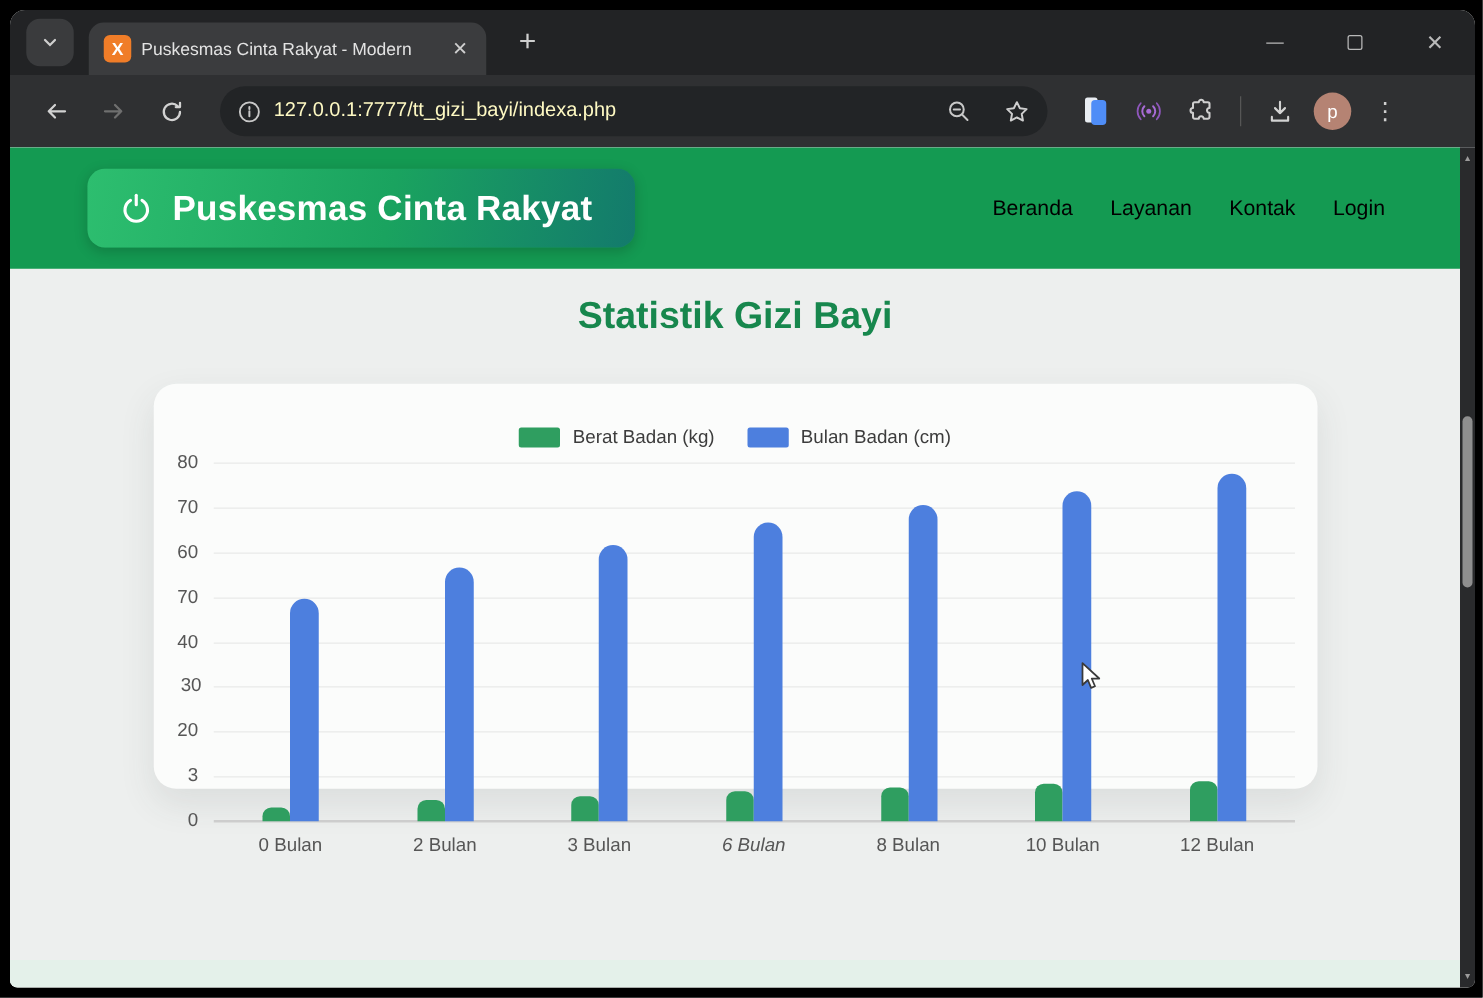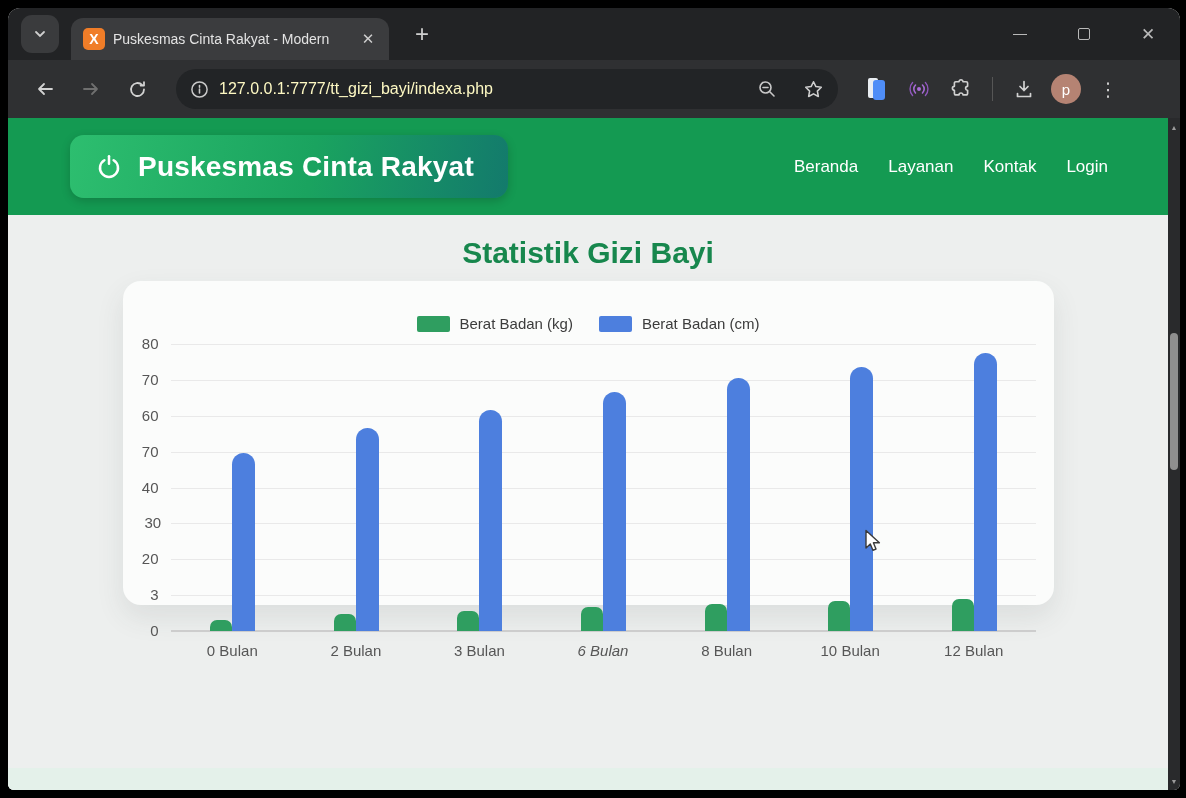--- a/index.html
+++ b/index.html
@@ -47,25 +47,25 @@
   
   .viewport { flex:1 1 auto; display:flex; min-height:0; }
   .site { flex:1 1 auto; display:flex; flex-direction:column; min-width:0; background:#edefee; position:relative; }
 
   .navbar { height:97px; background:#149a52; display:flex; align-items:center; padding:0 60px 0 62px; flex:0 0 auto; }
   .brand { height:63px; padding:0 34px 0 24px; border-radius:14px;
            background:linear-gradient(100deg,#2dbe6f 0%, #1aa35f 55%, #137a6c 100%);
            display:flex; align-items:center; gap:14px; box-shadow:0 3px 10px rgba(0,0,0,0.18); }
   .brand-text { color:#fff; font-size:28px; font-weight:bold; letter-spacing:.2px; white-space:nowrap; }
   .nav-links { margin-left:auto; display:flex; align-items:center; gap:30px; }
-  .nav-link { color:#ffffff; font-size:17px; font-weight:500; }
+  .nav-link { color:#000000; font-size:17px; font-weight:500; }
 
   .page-body { flex:1 1 auto; position:relative; display:flex; flex-direction:column; align-items:center; }
   .page-title { margin-top:21px; font-size:30px; font-weight:bold; color:#17874d; }
-  .card { margin-top:11px; width:931px; height:324px; background:#fbfcfb; border-radius:18px;
+  .card { margin-top:37px; width:931px; height:324px; background:#fbfcfb; border-radius:18px;
           box-shadow:0 12px 28px rgba(60,70,65,0.10); position:relative; }
   .footer-strip { position:absolute; left:0; right:0; bottom:0; height:22px; background:#e4f1ea; }
 
   
   #chart { position:absolute; inset:0; }
   .legend { position:absolute; top:34px; left:0; right:0; display:flex; justify-content:center; gap:26px; }
   .legend-item { display:flex; align-items:center; gap:10px; }
   .legend-swatch { width:33px; height:16px; border-radius:2px; }
   .legend-label { font-size:15px; color:#3c3c3c; }
   .gridline { position:absolute; height:1px; background:#e9e9e9; }
@@ -201,21 +201,21 @@
         <div class="page-title">Statistik Gizi Bayi</div>
         <div class="card">
           <div id="chart">
             <div class="legend" id="legend">
                 <div class="legend-item">
                   <div class="legend-swatch" style="background: rgb(47, 158, 96);"></div>
                   <span class="legend-label">Berat Badan (kg)</span>
                 </div>
                 <div class="legend-item">
                   <div class="legend-swatch" style="background: rgb(77, 127, 222);"></div>
-                  <span class="legend-label">Berat Badan (cm)</span>
+                  <span class="legend-label">Bulan Badan (cm)</span>
                 </div>
               </div>
           <div class="gridline baseline" style="left: 48px; top: 349px; width: 865px;"></div>
               <div class="ytick" style="left: 2px; top: 341px;">0</div>
               <div class="gridline" style="left: 48px; top: 314.125px; width: 865px;"></div>
               <div class="ytick" style="left: 2px; top: 305.125px;">3</div>
               <div class="gridline" style="left: 48px; top: 278.25px; width: 865px;"></div>
               <div class="ytick" style="left: 2px; top: 269.25px;">20</div>
               <div class="gridline" style="left: 48px; top: 242.375px; width: 865px;"></div>
               <div class="ytick" style="left: 2px; top: 233.375px; padding-left: 20px;">30</div>

